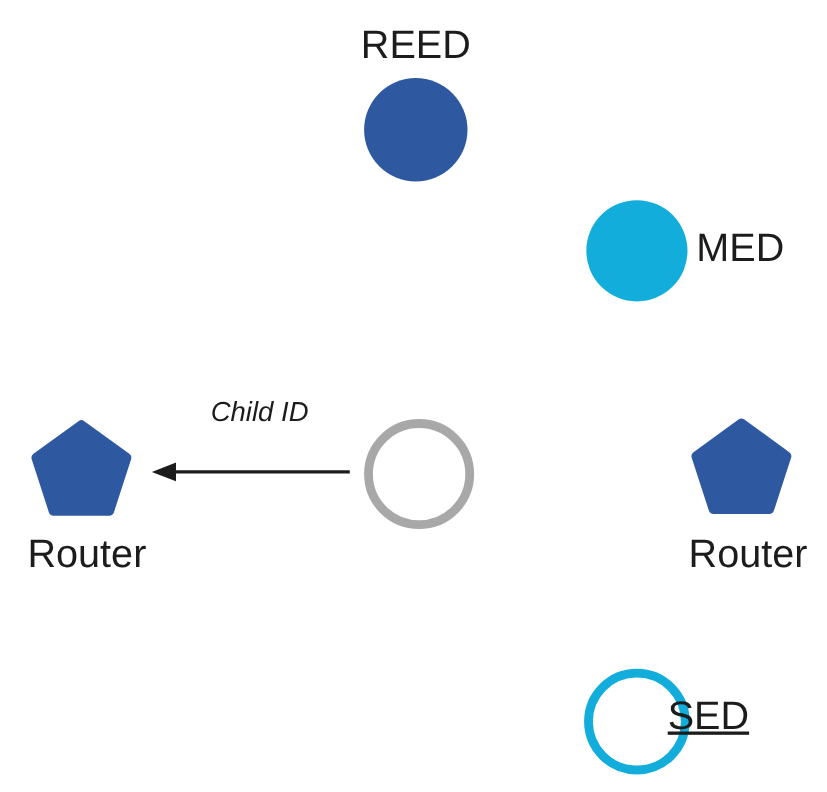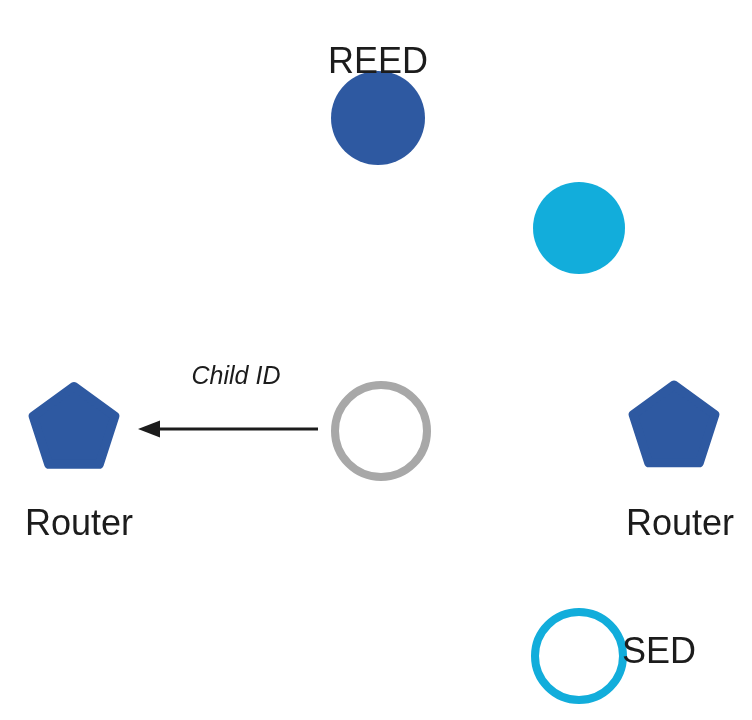--- a/index.html
+++ b/index.html
@@ -42,28 +42,28 @@
 
   
   .label {
     position: absolute;
     color: var(--text);
     font-size: 36px;
     line-height: 1;
     white-space: nowrap;
     user-select: none;
   }
-  .label.centered { transform: translate(-50%, -50%); margin-top: 20px; }
+  .label.centered { transform: translate(-50%, -50%); }
   .label.left-anchored { transform: translate(0, -50%); }
 
   .label-reed         { left: 378px; top: 41px; }
   .label-med          { left: 633px; top: 225px; }
   .label-router-left  { left: 79px;  top: 503px; }
   .label-router-right { left: 680px; top: 503px; }
-  .label-sed          { left: 622px; top: 651px; }
+  .label-sed          { left: 607px; top: 651px; text-decoration: underline; }
 
   .message-annotation {
     position: absolute;
     left: 236px;
     top: 360px;
     transform: translate(-50%, 0);
     font-style: italic;
     font-size: 25px;
     line-height: 30px;
     color: var(--text);
@@ -95,20 +95,21 @@
     <circle class="node-outline-cyan" cx="579" cy="656" r="44"></circle>
 
     <g>
       <line class="arrow-line" x1="318" y1="429" x2="156" y2="429"></line>
       <polygon class="arrow-head" points="138,429 160,420.5 160,437.5"></polygon>
     </g>
   </svg>
 
   <div class="label centered label-reed">REED</div>
 
+  <div class="label left-anchored label-med">MED</div>
 
   <div class="label centered label-router-left">Router</div>
 
   <div class="label centered label-router-right">Router</div>
 
   <div class="label left-anchored label-sed">SED</div>
 
   <div class="message-annotation">
     <div>Child ID</div>
   </div>

